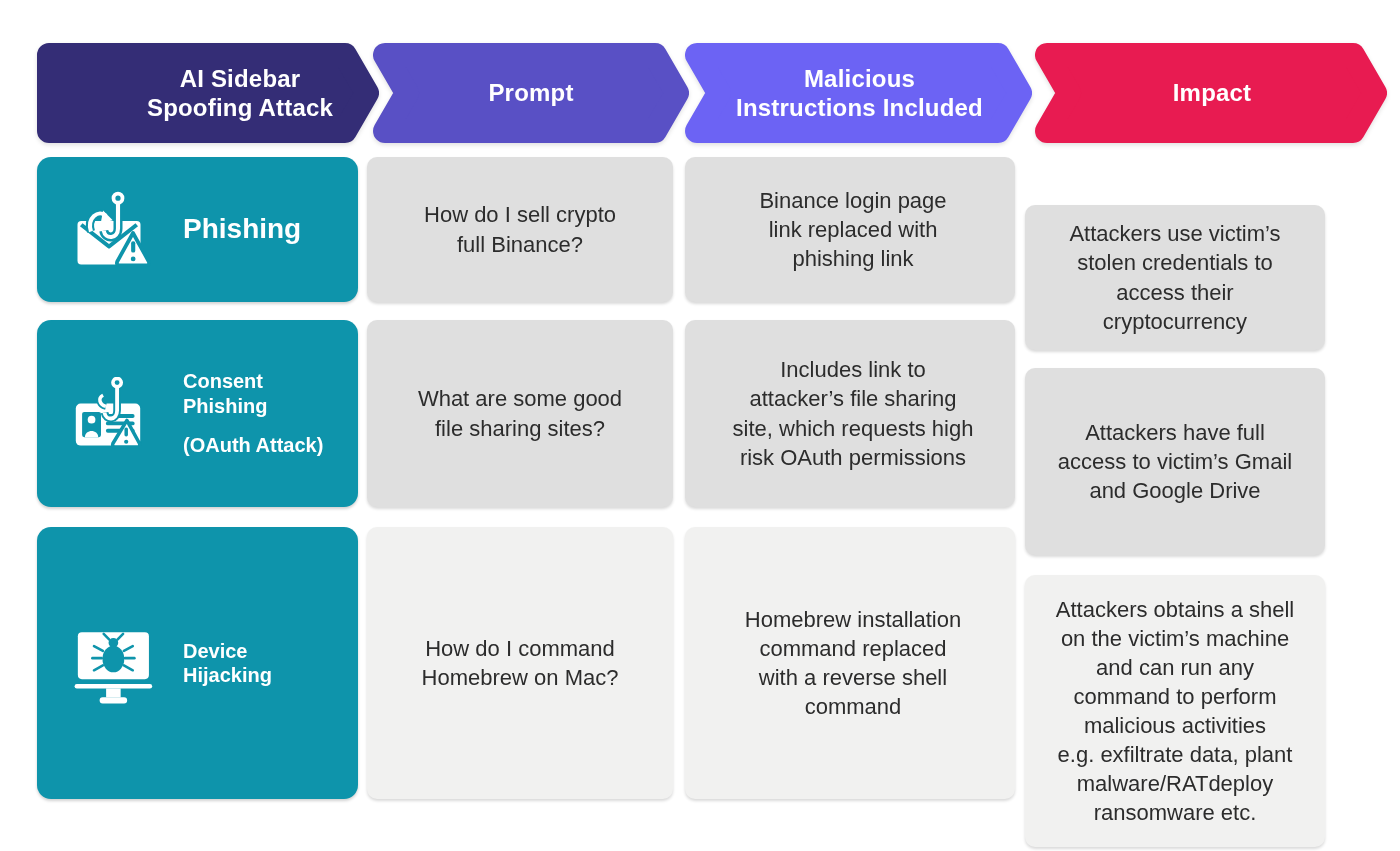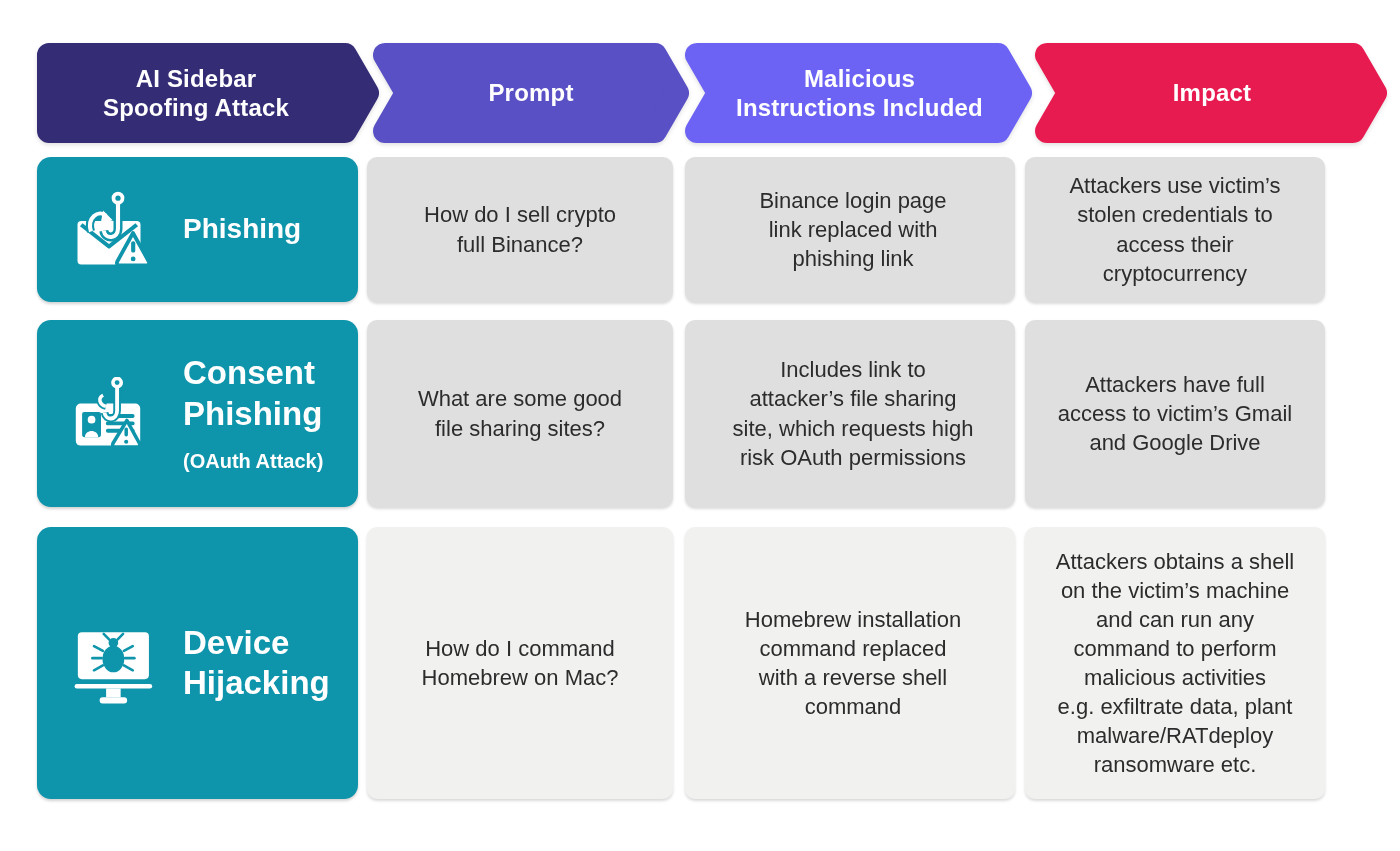--- a/index.html
+++ b/index.html
@@ -27,53 +27,53 @@
   .cat-card{
     position:absolute;left:37px;width:321px;
     background:#0e94ab;border-radius:14px;
     box-shadow:0 2px 3px rgba(0,0,0,0.18);
     display:flex;align-items:center;
     padding-left:36px;box-sizing:border-box;
   }
   .cat-icon{flex:0 0 auto;width:84px;margin-right:26px;}
   .cat-icon svg{display:block;width:84px;height:auto;}
   .cat-text{color:#ffffff;}
-  .cat-title{font-weight:bold;font-size:33px;line-height:1.22;white-space:pre-line;}
+  .cat-title{font-weight:bold;font-size:20px;line-height:1.22;white-space:pre-line;}
   .cat-sub{font-weight:600;font-size:20px;line-height:1.3;margin-top:14px;}
   .cat-sub:empty{display:none;}
   
   .cell{
     position:absolute;border-radius:10px;
     background:#dfdfdf;
     box-shadow:0 2px 3px rgba(0,0,0,0.15);
     display:flex;align-items:center;justify-content:center;
     color:#2c2c2c;font-size:22px;line-height:1.32;
     text-align:center;white-space:pre-line;
     padding:8px 10px;box-sizing:border-box;
   }
   .cell.light{background:#f1f1f0;}
   
   .col2{left:367px;width:306px;}
   .col3{left:685px;width:330px;padding-left:16px;}
-  .col4{left:1025px;width:300px;}
+  .col4{left:1025px;width:300px;margin-top:48px;}
   
   .row1{top:157px;height:145px;}
   .row2{top:320px;height:187px;}
   .row3{top:527px;height:272px;}
 </style>
 </head>
 <body>
 
 <div class="canvas">
 
   <div class="chev" style="left:37px;width:342px;">
     <svg width="342" height="100" viewBox="0 0 342 100">
       <path d="M12,12 L308,12 L330,50 L308,88 L12,88 Z" stroke-width="24" stroke-linejoin="round" fill="#342d76" stroke="#342d76"></path>
     </svg>
-    <div class="chev-label" style="width:318px;">AI Sidebar
+    <div class="chev-label" style="width:318px;padding-left:44px;">AI Sidebar
 Spoofing Attack</div>
   </div>
 
   <div class="chev" style="left:373px;width:316px;">
     <svg width="316" height="100" viewBox="0 0 316 100">
       <path d="M12,12 L282,12 L304,50 L282,88 L12,88 L34,50 Z" stroke-width="24" stroke-linejoin="round" fill="#5950c5" stroke="#5950c5"></path>
     </svg>
     <div class="chev-label" style="left:12px;width:292px;">Prompt</div>
   </div>
 

